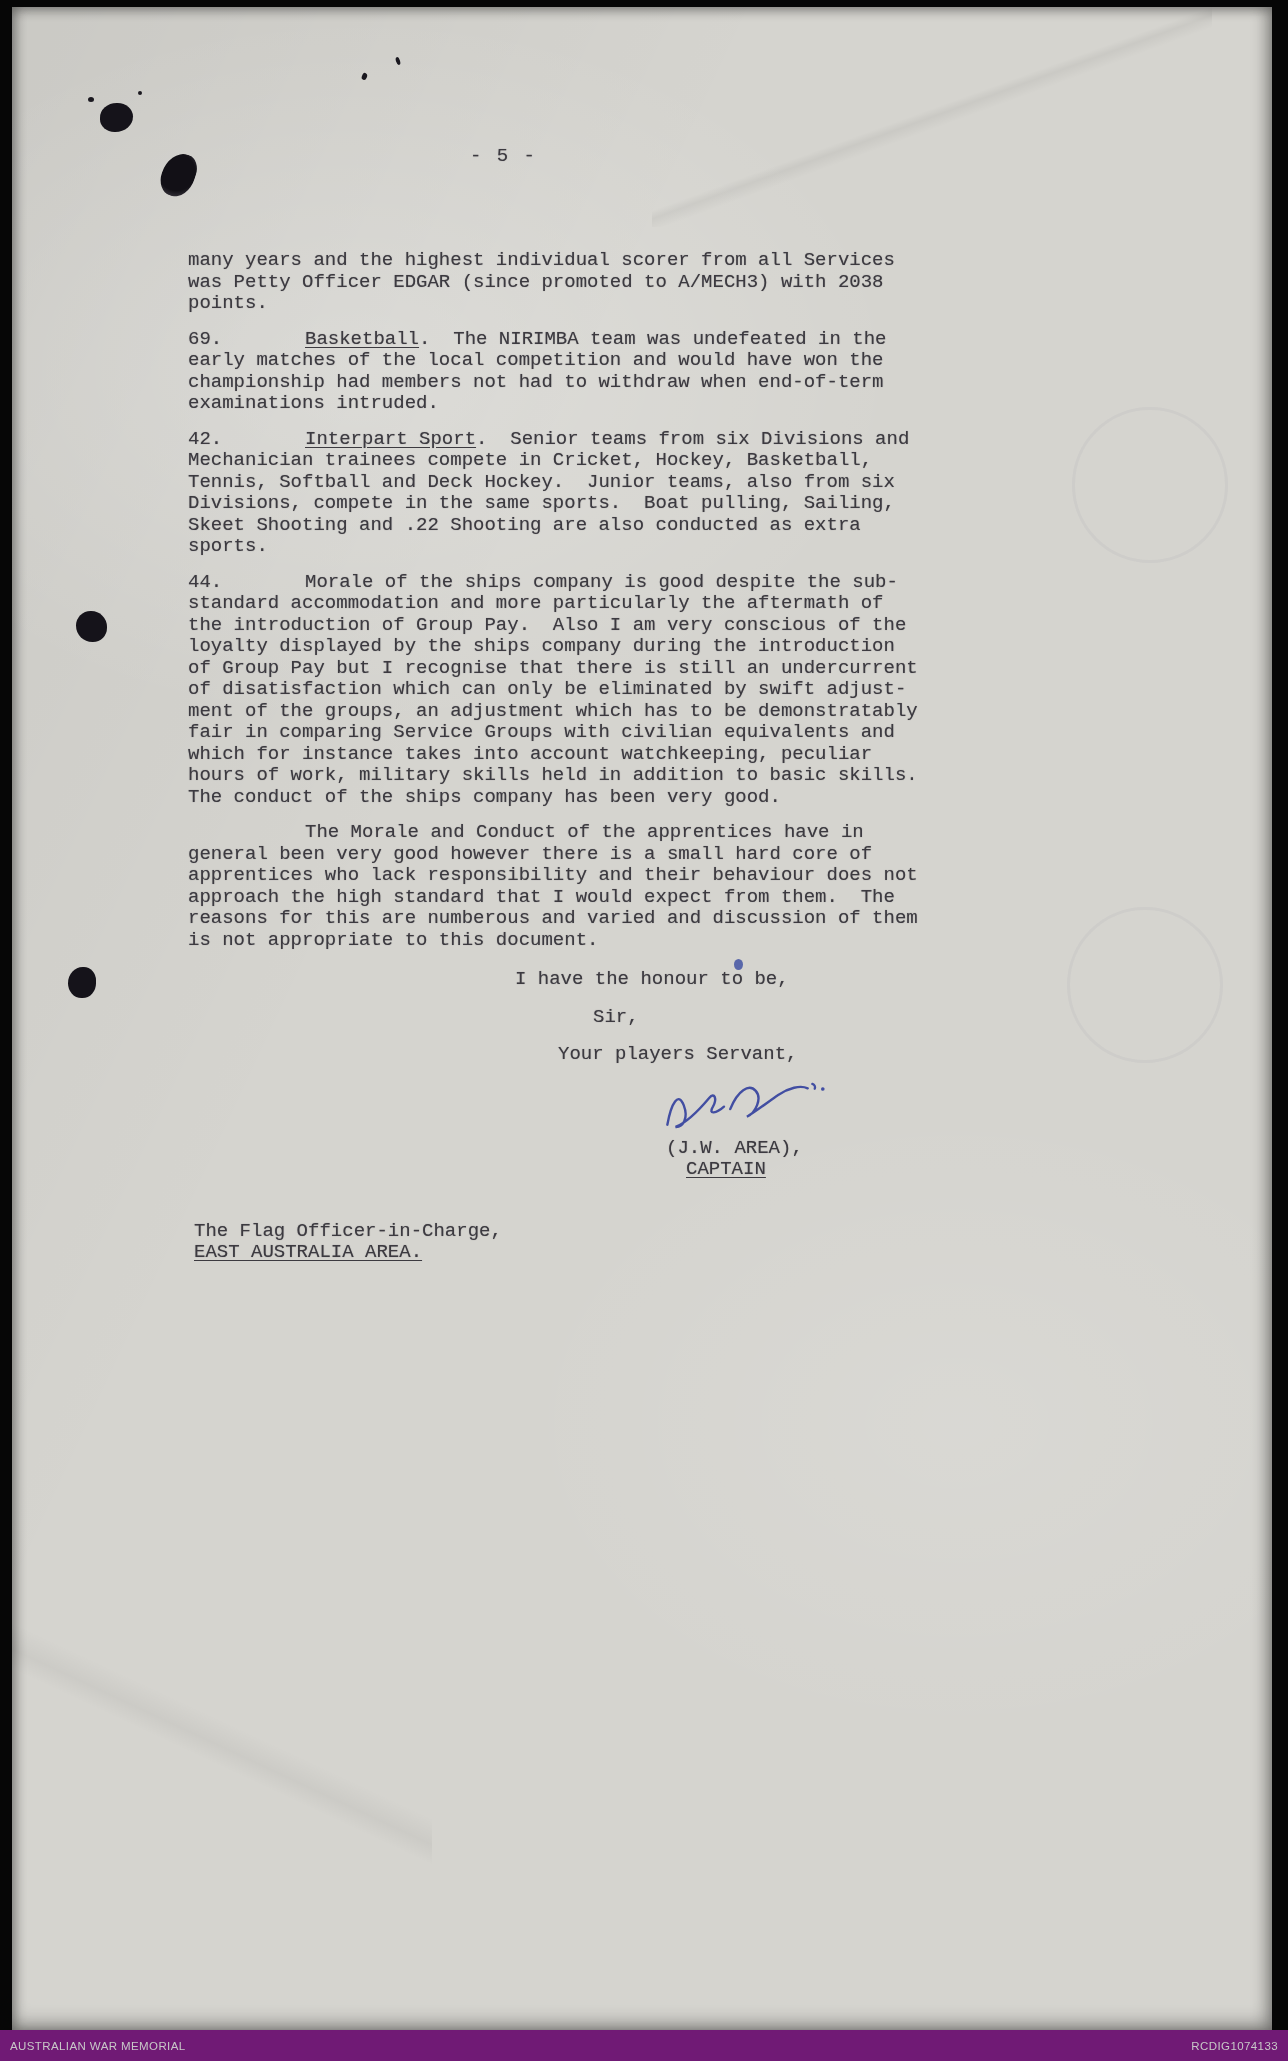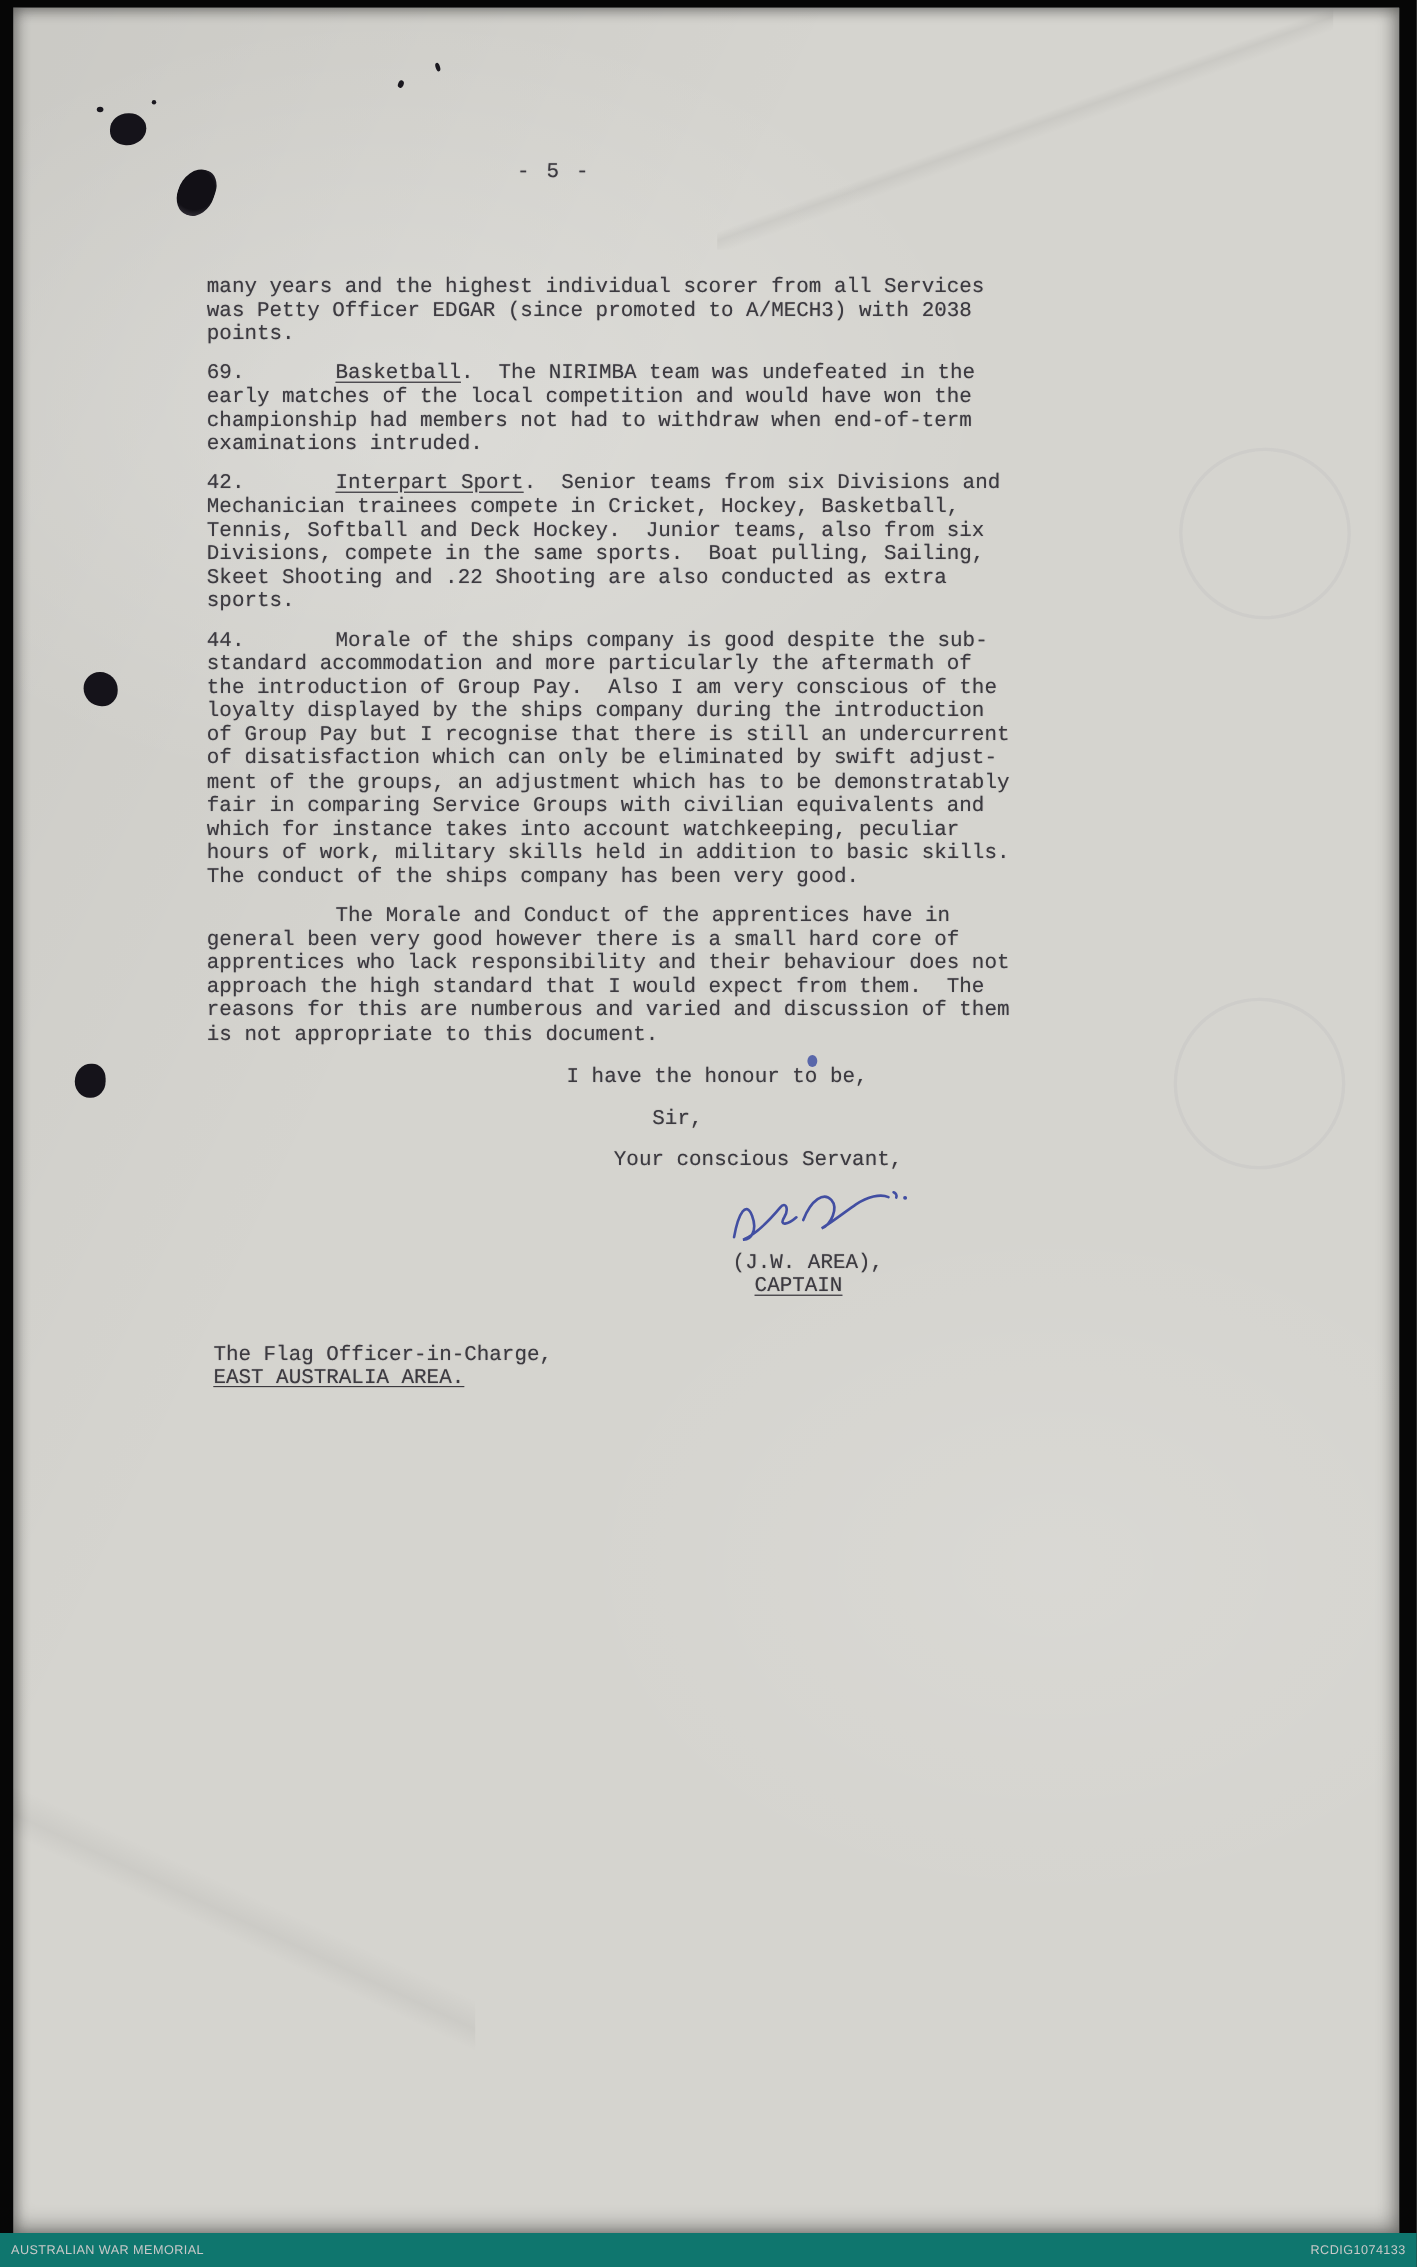--- a/index.html
+++ b/index.html
@@ -59,21 +59,21 @@
   .honour{margin:18px 0 0 327px;}
   .sir{margin:16px 0 0 405px;}
   .servant{margin:16px 0 0 370px;}
   .sigwrap{margin:10px 0 0 468px;height:60px;}
   .stead{margin:2px 0 0 478px;}
   .captain{margin:0 0 0 498px;}
   .address{margin:40px 0 0 6px;}
 
   .footer{
     position:absolute;left:0;right:0;bottom:0;height:31px;
-    background:#0f766e;color:#c8c8c8;
+    background:#701a75;color:#c8c8c8;
     font-family:"Liberation Sans",sans-serif;font-size:11.5px;letter-spacing:0.4px;
     display:flex;justify-content:space-between;align-items:center;
     padding:0 10px;box-sizing:border-box;
   }
 </style>
 </head>
 <body>
 
 <div class="paper">
 
@@ -128,21 +128,21 @@
 
     <p class="para"><span class="pnum"></span><span class="pbody">The Morale and Conduct of the apprentices have in
 general been very good however there is a small hard core of
 apprentices who lack responsibility and their behaviour does not
 approach the high standard that I would expect from them.  The
 reasons for this are numberous and varied and discussion of them
 is not appropriate to this document.</span></p>
 
     <div class="honour">I have the honour to be,</div>
     <div class="sir">Sir,</div>
-    <div class="servant">Your conscious Servant,</div>
+    <div class="servant">Your players Servant,</div>
 
     <div class="sigwrap">
       <svg width="175" height="60" viewBox="0 0 175 60">
         <g fill="none" stroke="#2e3c9c" stroke-width="2.4" stroke-linecap="round" opacity="0.88" transform="rotate(-5 87 30)">
           <path d="M10,42 C16,20 24,10 28,24 C32,38 25,46 18,45 C31,41 45,28 54,19 C60,13 62,21 57,28 C51,36 60,35 68,29"></path>
           <path d="M74,32 C83,14 95,8 101,16 C107,24 99,38 90,41 C102,35 114,27 123,22 C134,16 146,14 153,18"></path>
           <path d="M158,14 C160,15 161,17 160,19"></path>
           <circle cx="168" cy="20" r="1.8" fill="#2e3c9c" stroke="none"></circle>
         </g>
       </svg>

